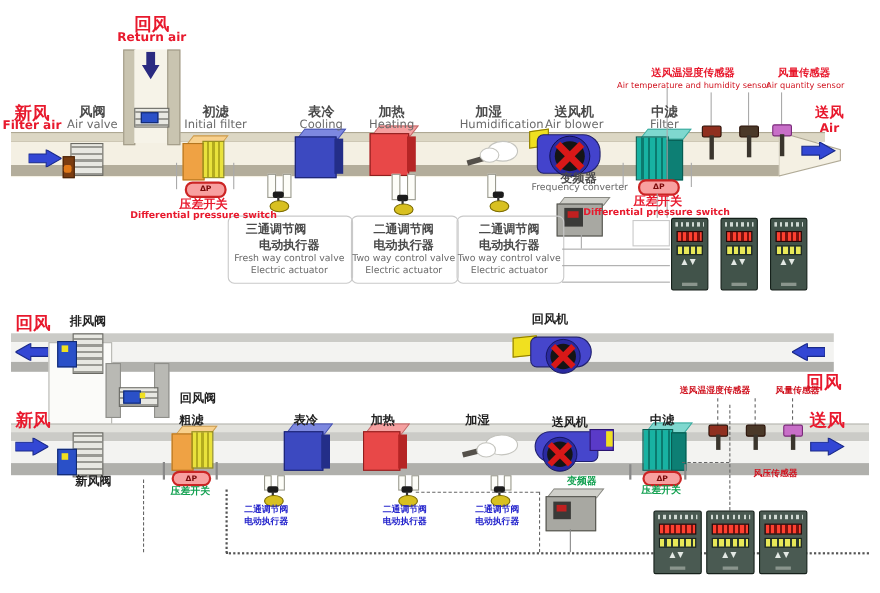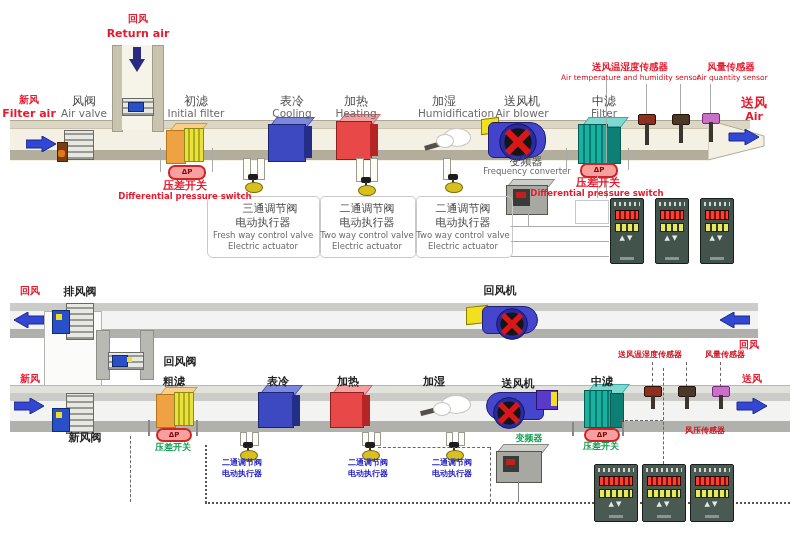--- a/index.html
+++ b/index.html
@@ -1,22 +1,22 @@
 <!DOCTYPE html>
 <html><head>
 <meta charset="utf-8">
 <style>
   html,body{margin:0;padding:0;background:#fff;}
   #stage{position:relative;width:800px;height:539px;background:#fff;overflow:hidden;
          font-family:"DejaVu Sans","Liberation Sans",sans-serif;}
   .a{position:absolute;}
   .lbl{text-align:center;line-height:1.05;white-space:nowrap;}
-  .zhred{color:#e8192d;font-weight:bold;font-size:10px;}
+  .zhred{color:#e8192d;font-weight:bold;font-size:16px;}
   .enred{color:#e8192d;font-weight:bold;font-size:11px;}
-  .zhg{color:#4a4a4a;font-weight:normal;font-size:12px;}
+  .zhg{color:#4a4a4a;font-weight:bold;font-size:12px;}
   .eng{color:#6a6a6a;font-size:10.5px;}
   .zhb{color:#222;font-weight:bold;font-size:11px;}
   .smred{color:#d01420;font-weight:bold;font-size:8px;}
   .smred2{color:#e8192d;font-weight:bold;font-size:9.5px;}
   .blue8{color:#2323cc;font-weight:bold;font-size:8px;}
   .green9{color:#12a050;font-weight:bold;font-size:9px;}
   .duct-top{background:#dcd7c4;border-top:1px solid #aea893;}
   .duct-front{background:#f4f0e3;border-top:1px solid #c9c3ae;}
   .duct-bot{background:#b3ad9b;}
   .gduct-top{background:#cbcbc7;}
@@ -227,21 +227,21 @@
   <div class="a lbl smred" style="left:558px;top:74px;width:145px;font-size:7.5px;font-weight:normal;">Air temperature and humidity sensor</div>
   <div class="a lbl smred2" style="left:698px;top:62px;width:66px;">风量传感器</div>
   <div class="a lbl smred" style="left:692px;top:74px;width:80px;font-size:7.5px;font-weight:normal;">Air quantity sensor</div>
   <div class="a lbl zhred" style="left:153px;top:180px;width:64px;font-size:11px;">压差开关</div>
   <div class="a lbl enred" style="left:110px;top:192px;width:150px;font-size:8.5px;">Differential pressure switch</div>
   <div class="a lbl zhred" style="left:566px;top:177px;width:64px;font-size:11px;">压差开关</div>
   <div class="a lbl enred" style="left:522px;top:189px;width:150px;font-size:8.5px;">Differential pressure switch</div>
   <div class="a lbl zhg" style="left:504px;top:156px;width:44px;font-size:11px;">变频器</div>
   <div class="a lbl eng" style="left:482px;top:167px;width:90px;font-size:8.5px;">Frequency converter</div>
 
-  <div class="a lbl zhg" style="left:216px;top:203px;width:108px;font-size:11px;">三通调节阀</div>
+  <div class="a lbl zhg" style="left:197px;top:203px;width:108px;font-size:11px;">三通调节阀</div>
   <div class="a lbl zhg" style="left:209px;top:217px;width:108px;font-size:11px;">电动执行器</div>
   <div class="a lbl eng" style="left:209px;top:231px;width:108px;font-size:8.5px;">Fresh way control valve</div>
   <div class="a lbl eng" style="left:209px;top:242px;width:108px;font-size:8.5px;">Electric actuator</div>
   <div class="a lbl zhg" style="left:319px;top:203px;width:96px;font-size:11px;">二通调节阀</div>
   <div class="a lbl zhg" style="left:319px;top:217px;width:96px;font-size:11px;">电动执行器</div>
   <div class="a lbl eng" style="left:315px;top:231px;width:104px;font-size:8.5px;">Two way control valve</div>
   <div class="a lbl eng" style="left:319px;top:242px;width:96px;font-size:8.5px;">Electric actuator</div>
   <div class="a lbl zhg" style="left:415px;top:203px;width:96px;font-size:11px;">二通调节阀</div>
   <div class="a lbl zhg" style="left:415px;top:217px;width:96px;font-size:11px;">电动执行器</div>
   <div class="a lbl eng" style="left:411px;top:231px;width:104px;font-size:8.5px;">Two way control valve</div>

